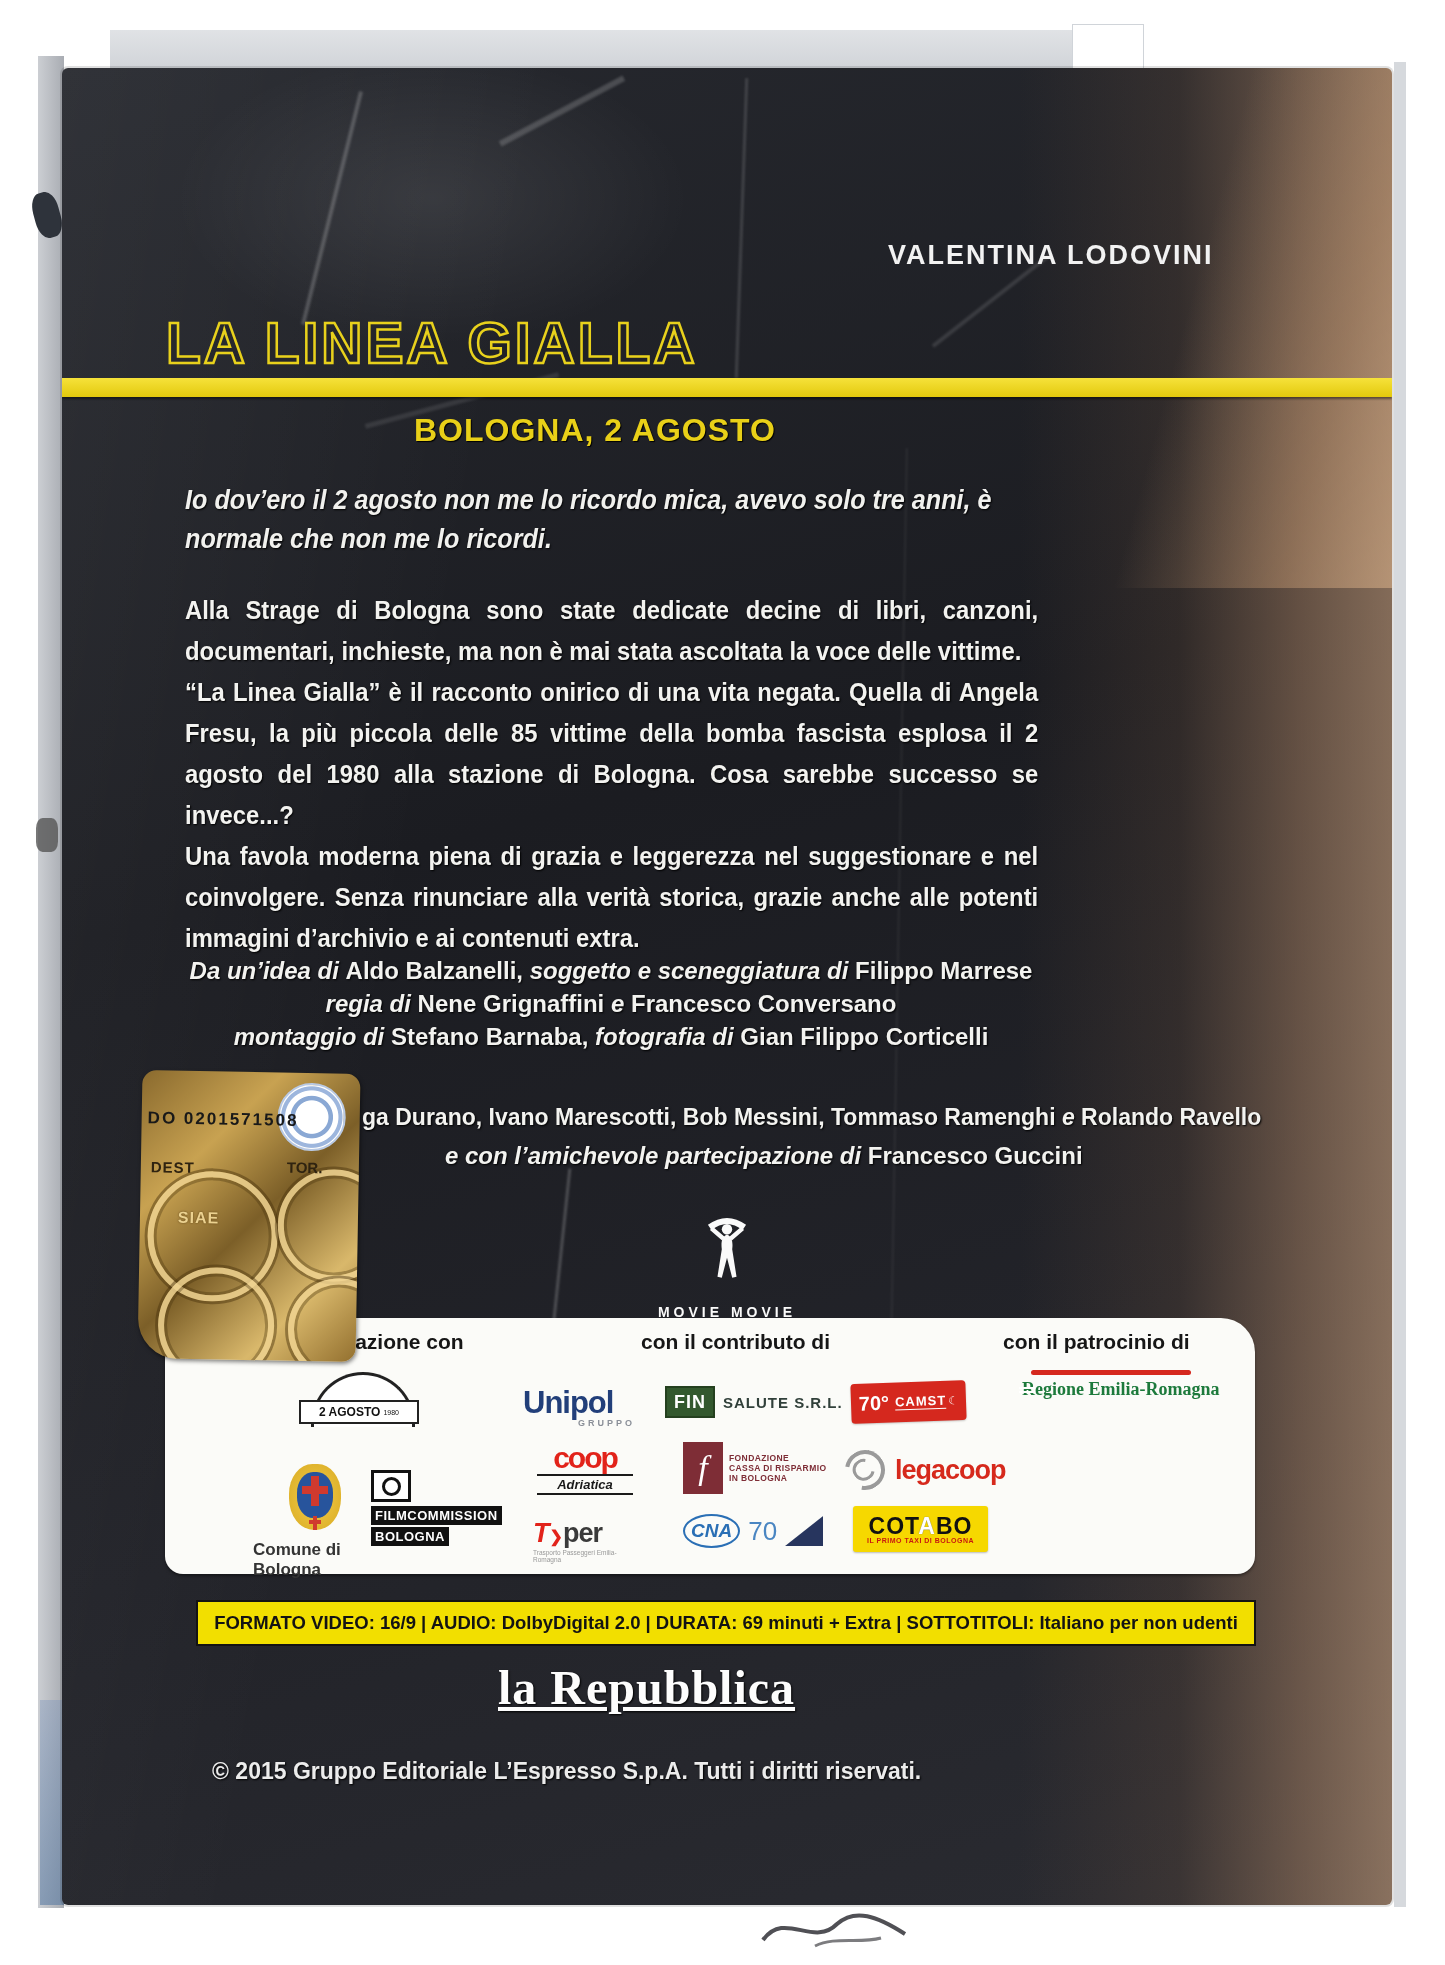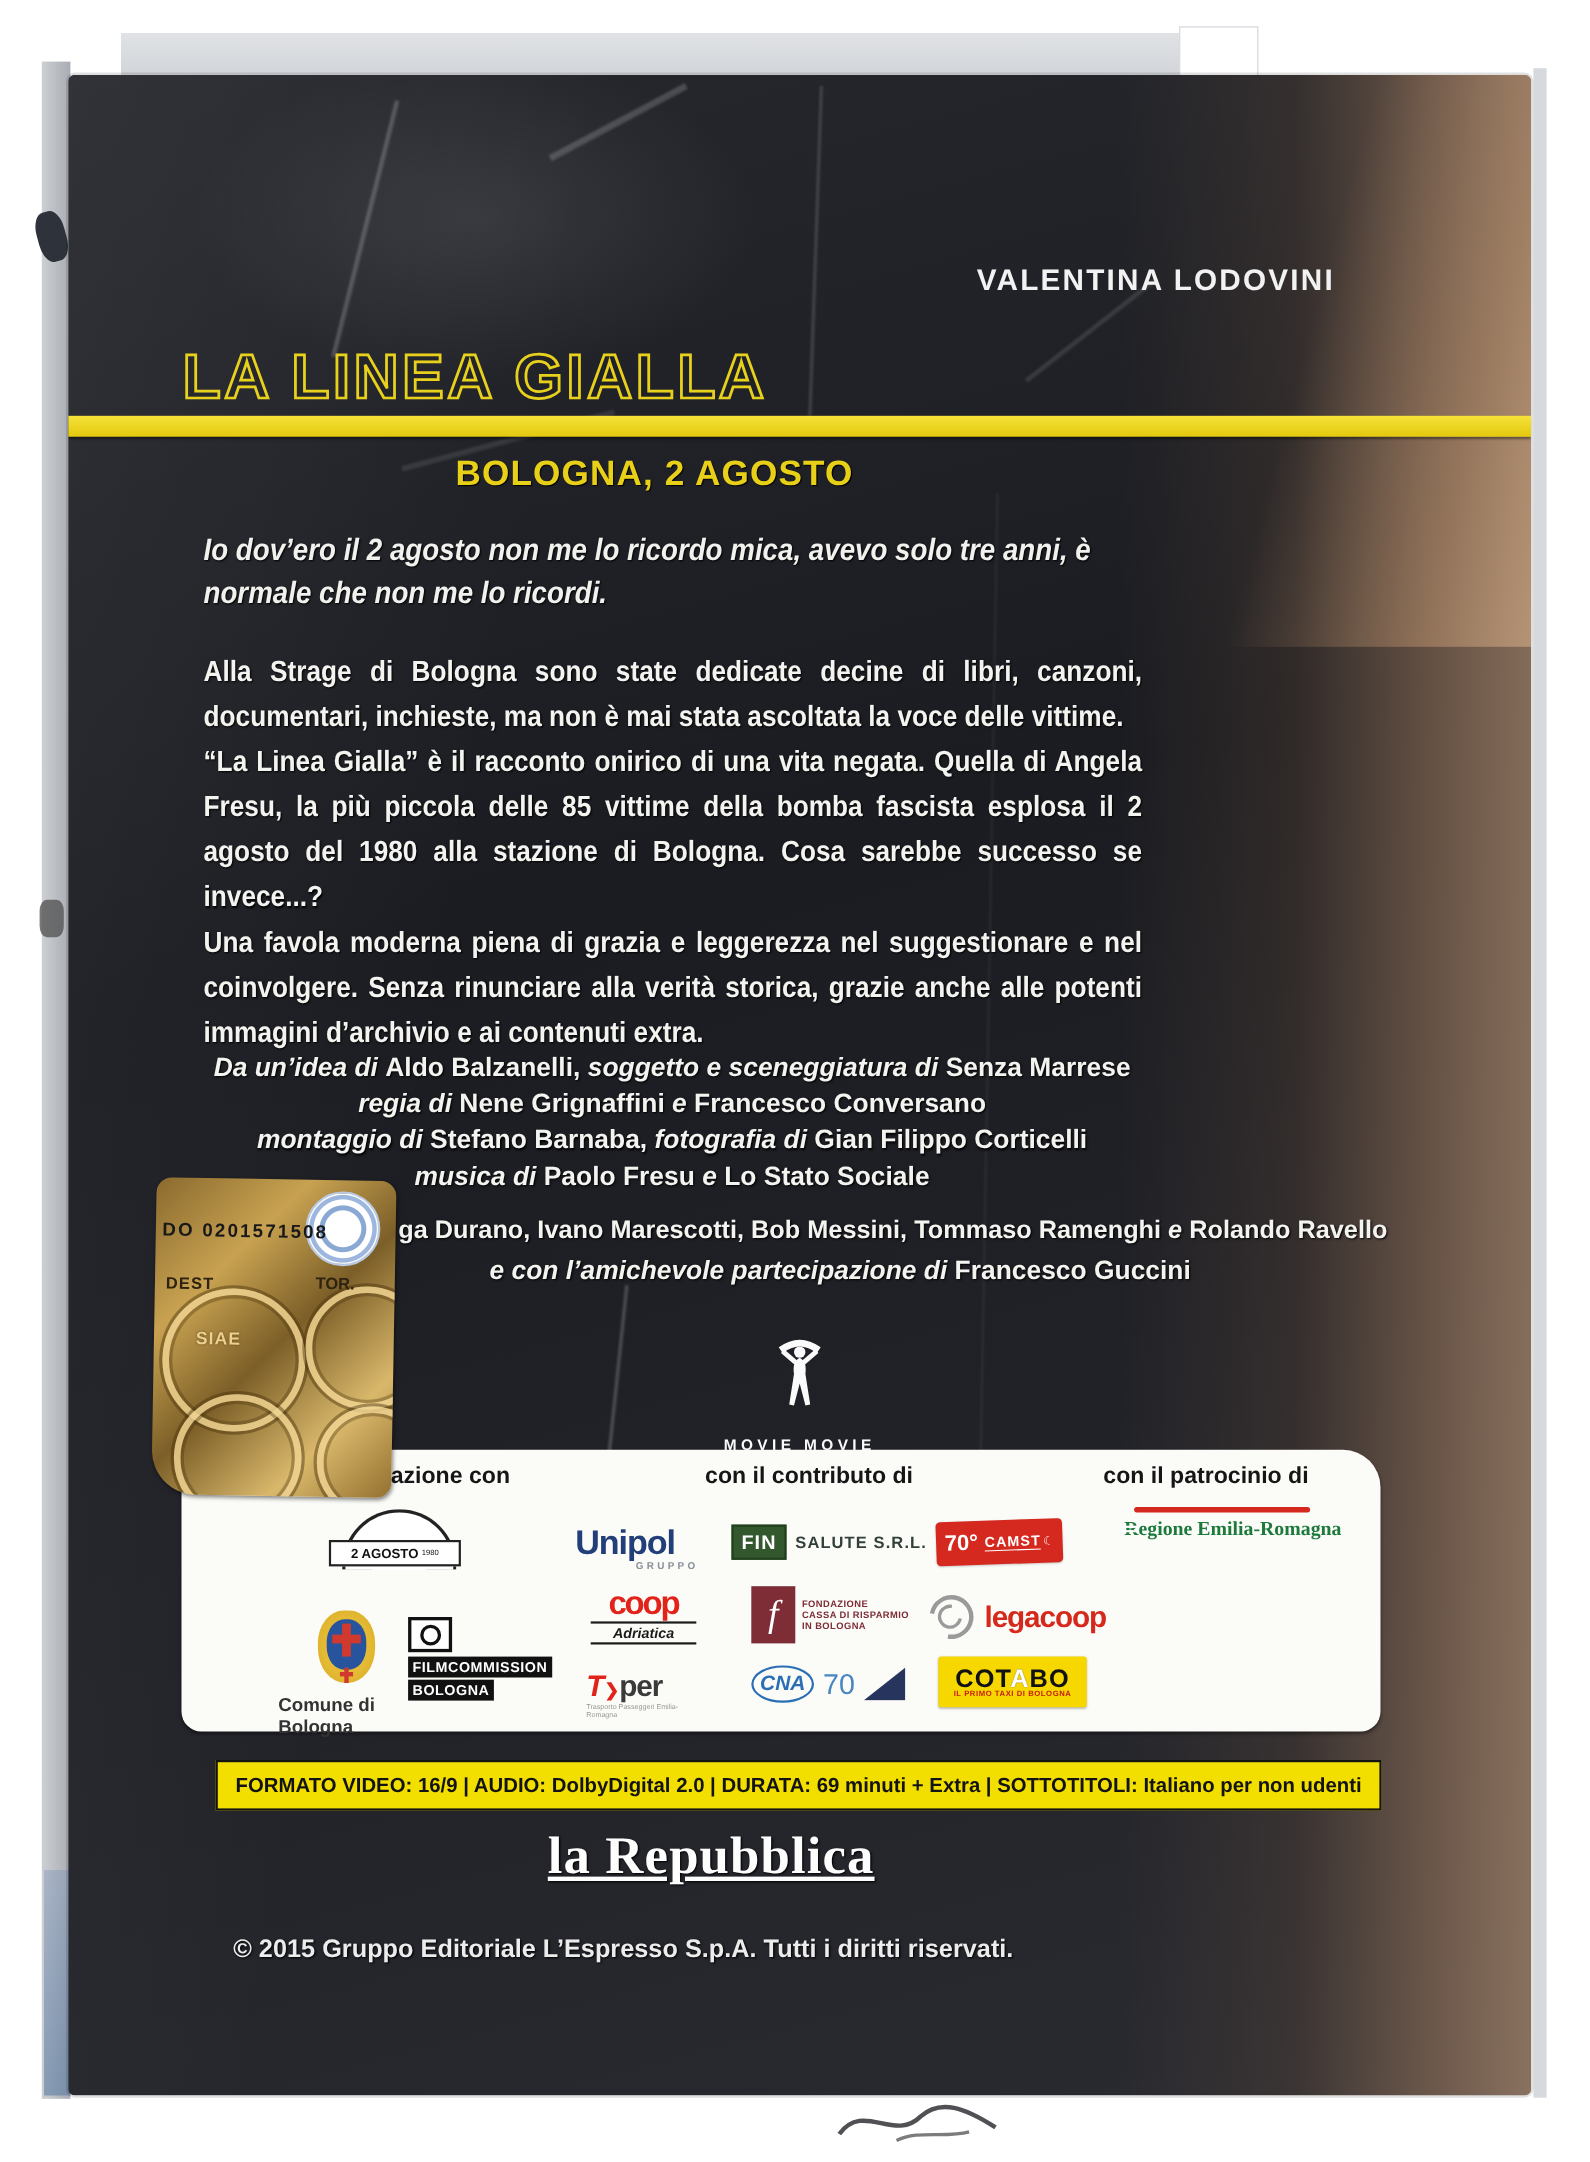--- a/index.html
+++ b/index.html
@@ -211,24 +211,23 @@
 
     <div class="intro condense">Io dov’ero il 2 agosto non me lo ricordo mica, avevo solo tre anni, è normale che non me lo ricordi.</div>
 
     <div class="synopsis condense">
       <p>Alla Strage di Bologna sono state dedicate decine di libri, canzoni, documentari, inchieste, ma non è mai stata ascoltata la voce delle vittime.</p>
       <p>“La Linea Gialla” è il racconto onirico di una vita negata. Quella di Angela Fresu, la più piccola delle 85 vittime della bomba fascista esplosa il 2 agosto del 1980 alla stazione di Bologna. Cosa sarebbe successo se invece...?</p>
       <p>Una favola moderna piena di grazia e leggerezza nel suggestionare e nel coinvolgere. Senza rinunciare alla verità storica, grazie anche alle potenti immagini d’archivio e ai contenuti extra.</p>
     </div>
 
     <div class="credits">
-      <div><span class="seg-it">Da un’idea di </span><span>Aldo Balzanelli, </span><span class="seg-it">soggetto e sceneggiatura di </span><span>Senza Marrese</span></div>
+      <div><span class="seg-it">Da un’idea di </span><span>Aldo Balzanelli, </span><span class="seg-it">soggetto e sceneggiatura di </span><span>Filippo Marrese</span></div>
       <div><span class="seg-it">regia di </span><span>Nene Grignaffini </span><span class="seg-it">e </span><span>Francesco Conversano</span></div>
       <div><span class="seg-it">montaggio di </span><span>Stefano Barnaba, </span><span class="seg-it">fotografia di </span><span>Gian Filippo Corticelli</span></div>
-      <div><span class="seg-it">musica di </span><span>Paolo Fresu </span><span class="seg-it">e </span><span>Lo Stato Sociale</span></div>
     </div>
 
     <div class="cast1"><span>ga Durano, Ivano Marescotti, Bob Messini, Tommaso Ramenghi </span><span class="seg-it">e </span><span>Rolando Ravello</span></div>
     <div class="cast2"><span class="seg-it">e con l’amichevole partecipazione di  </span><span>Francesco Guccini</span></div>
 
     <div class="decibel">DECIBEL</div>
 
     <div class="sticker">
       <div class="ring" style="left:8px;top:100px;width:118px;height:118px;"></div>
       <div class="ring" style="left:138px;top:96px;width:100px;height:100px;"></div>

